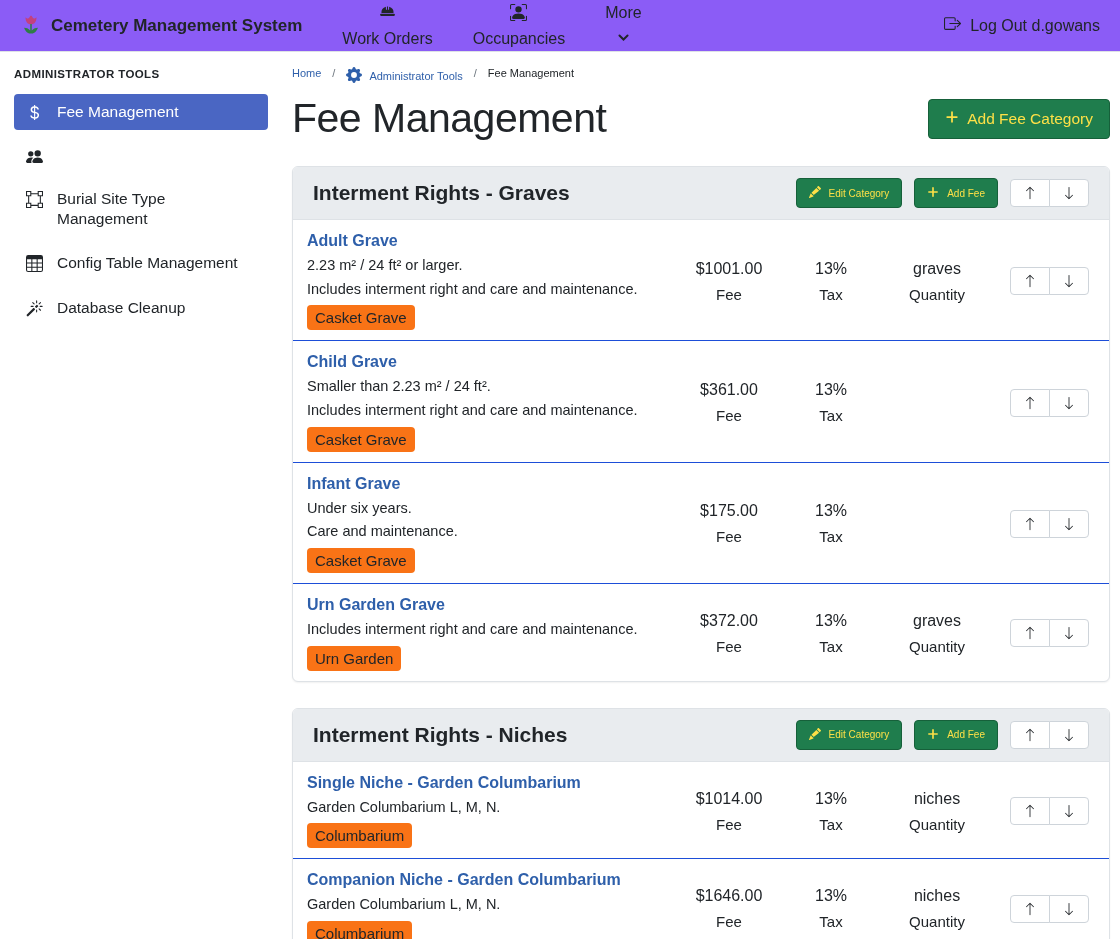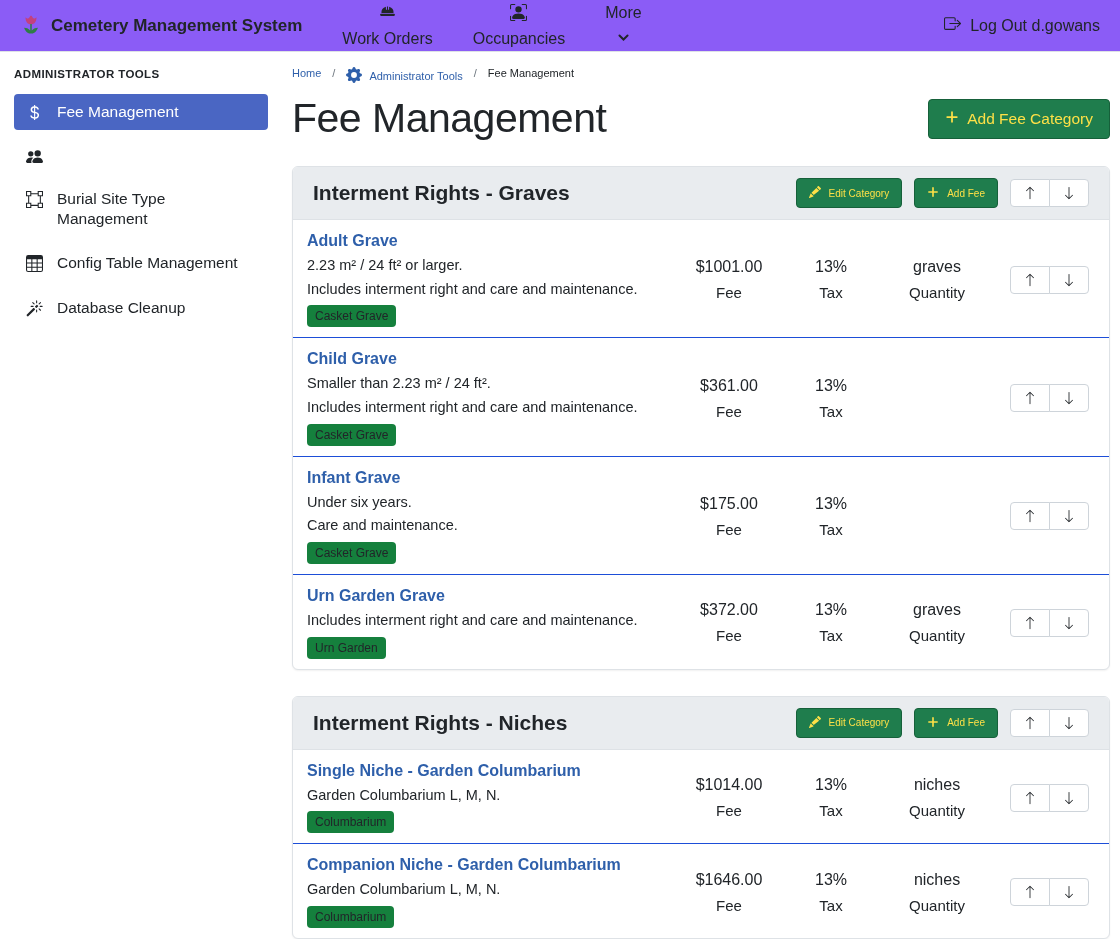--- a/index.html
+++ b/index.html
@@ -50,21 +50,21 @@
   .card { border:1px solid #dee2e6; border-radius:6px; box-shadow:0 1px 2px rgba(0,0,0,.06); margin-bottom:26px; overflow:hidden; background:#fff; }
   .card-header { background:#e9ecef; border-bottom:1px solid #dee2e6; padding:11px 20px; display:flex; align-items:center; gap:12px; }
   .card-title { flex:1; font-size:21px; font-weight:700; }
   .fee-row { display:flex; align-items:center; padding:12px 20px 10px 14px; }
   .fee-row + .fee-row { border-top:1px solid #1d4ed8; }
   .fee-main { flex:1; min-width:0; }
   .fee-name { display:inline-block; color:var(--link-blue); font-weight:700; font-size:16px; text-decoration:none; cursor:pointer; }
   .fee-desc { font-size:14.5px; margin-top:7px; line-height:1.15; }
   .fee-desc:empty { display:none; }
   .badge-wrap { margin-top:8px; }
-  .badge { display:inline-block; background:#15803d; color:#212529; font-size:12px; padding:4px 8px; border-radius:4px; }
+  .badge { display:inline-block; background:#f97316; color:#212529; font-size:15px; padding:4px 8px; border-radius:4px; }
   .fee-col { width:104px; flex:none; text-align:center; }
   .fee-col.tax { width:100px; }
   .fee-col.qty { width:112px; }
   .col-value { font-size:16px; }
   .col-label { font-size:15px; margin-top:8px; }
   .col-value:empty, .col-label:empty { display:none; }
   .row-arrows { width:96px; flex:none; display:flex; justify-content:flex-end; }
   .arrow-btn svg { display:block; }
 </style>
 </head>

